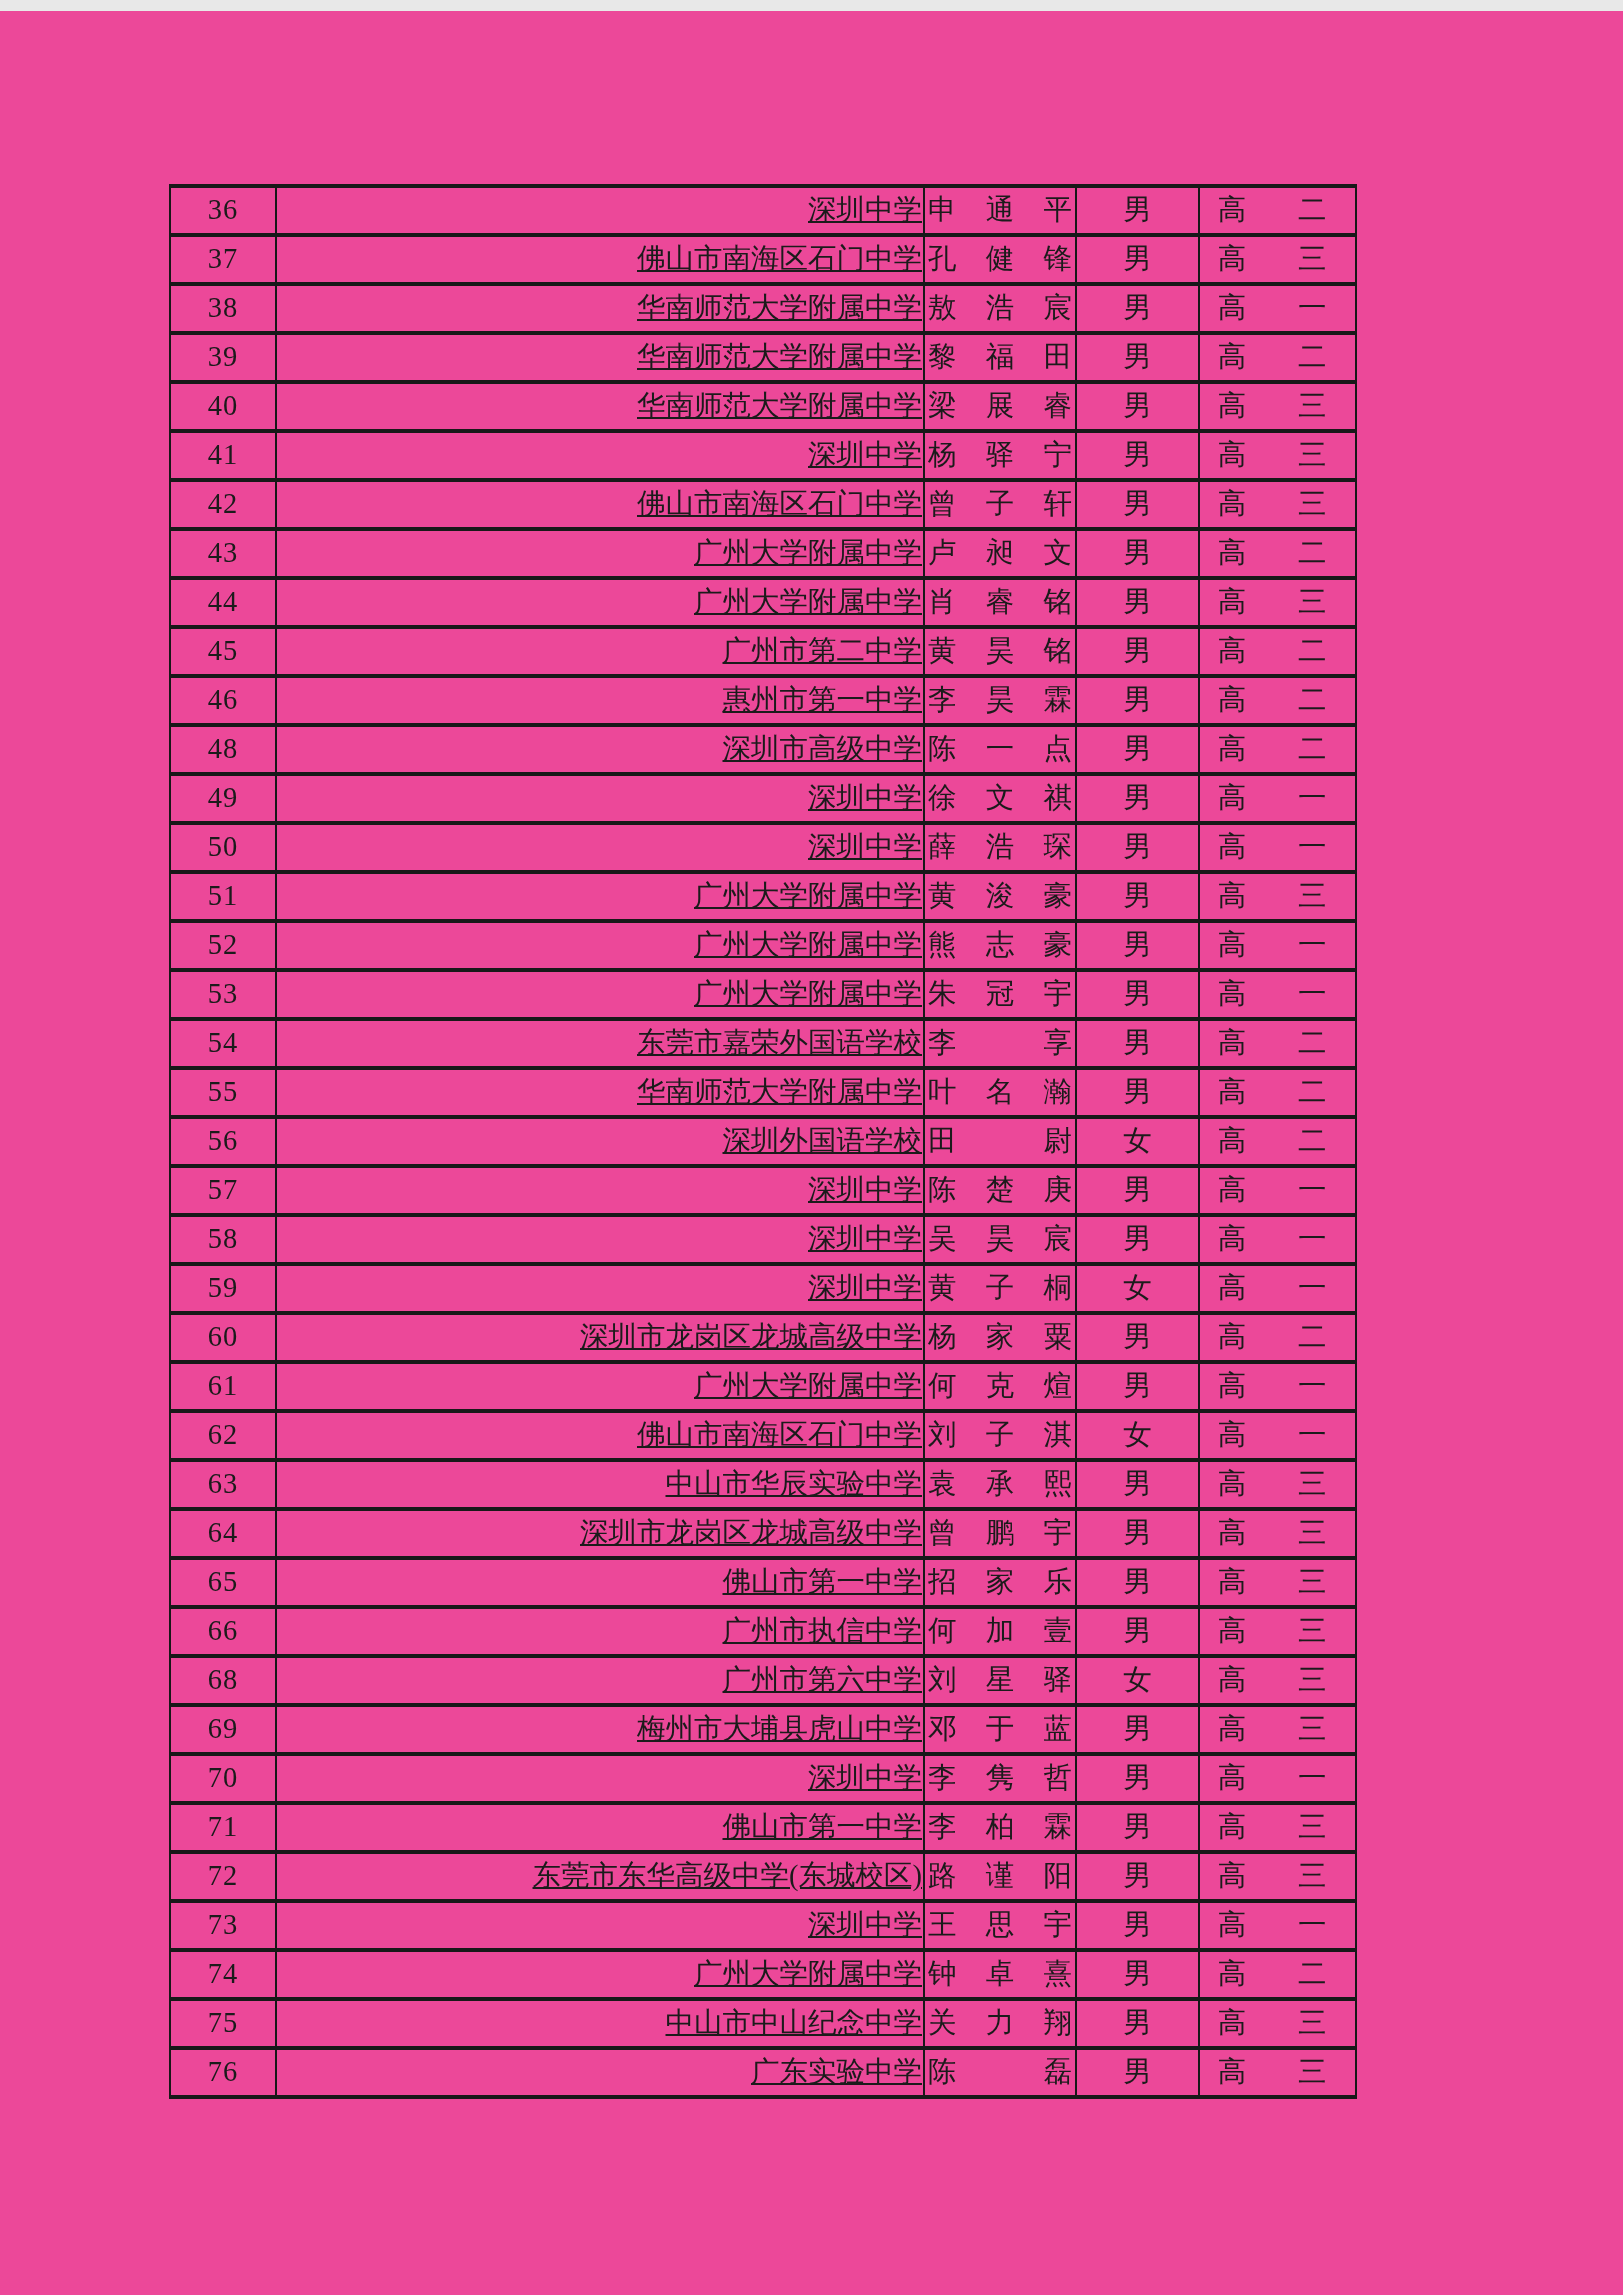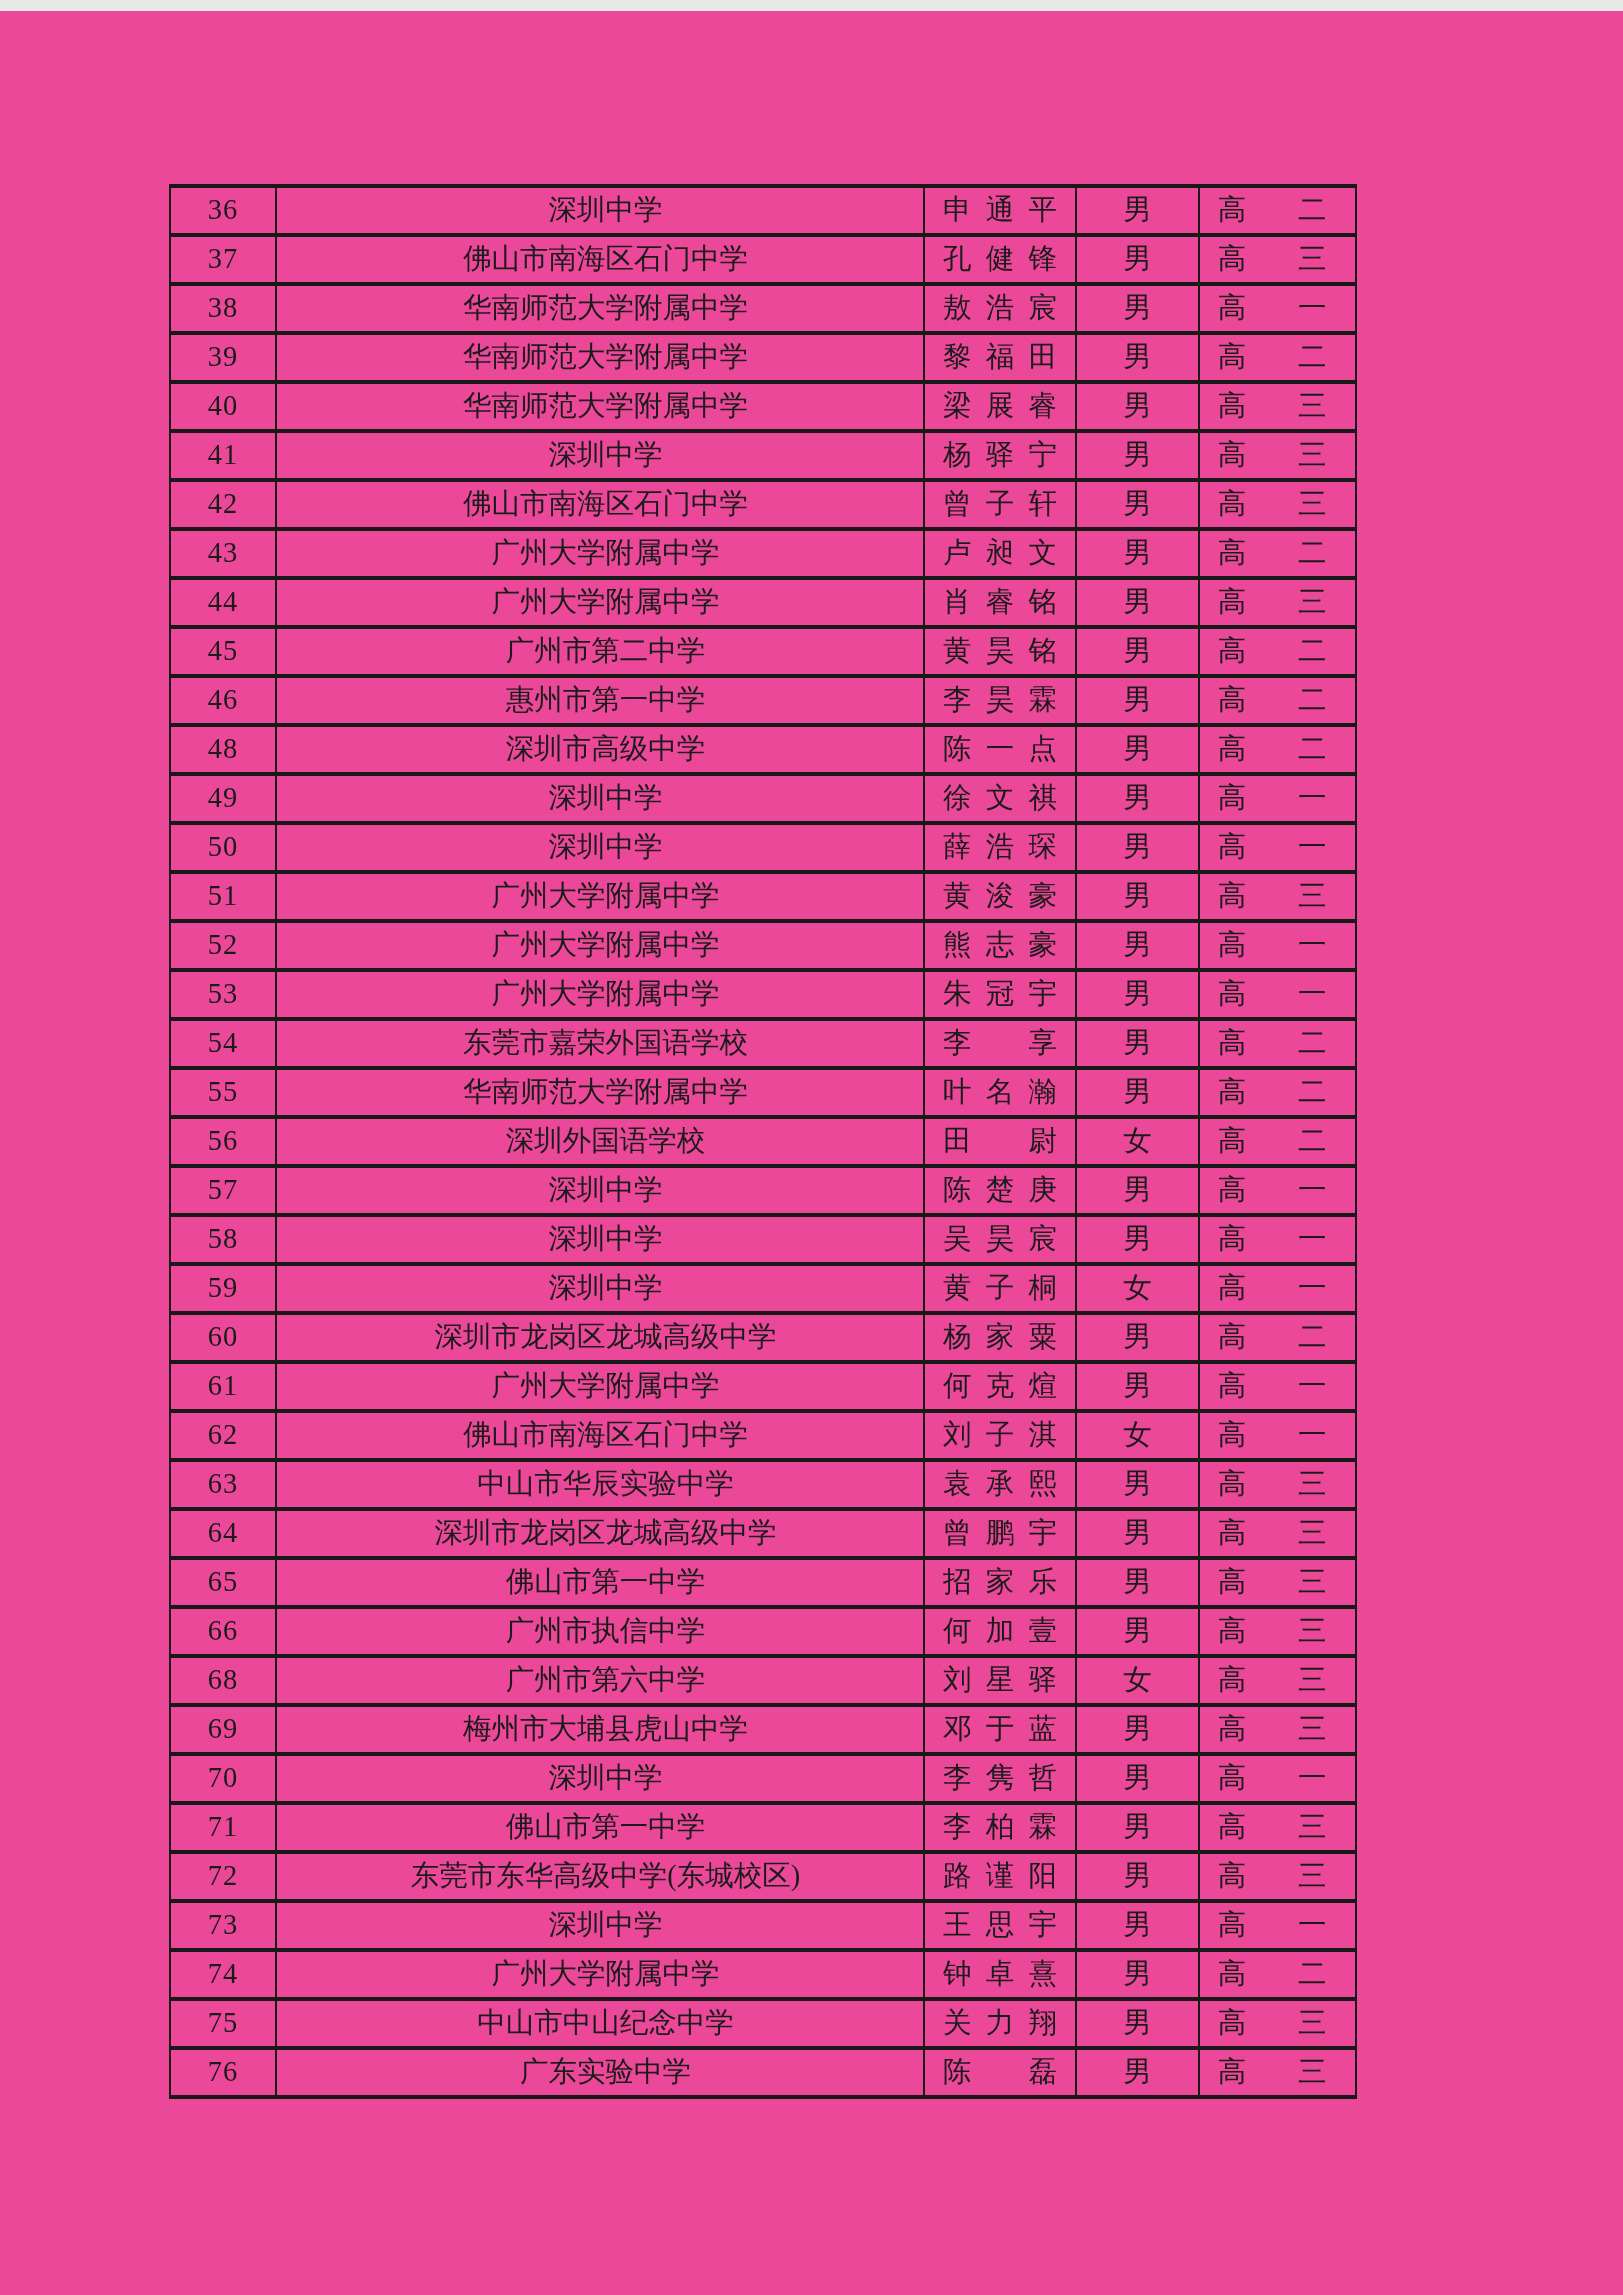--- a/index.html
+++ b/index.html
@@ -35,27 +35,28 @@
     vertical-align: middle;
     white-space: nowrap;
     overflow: hidden;
     color: #1b1b1b;
   }
   td.col-no {
     text-align: center;
     letter-spacing: 1px;
   }
   td.col-school {
-    text-align: center;
+    text-align: right;
     padding-left: 11.8px;
+    text-decoration: underline;
   }
   td.col-name {
     text-align: justify;
     text-align-last: justify;
-    padding: 0 18px;
+    padding: 0 3px;
   }
   td.col-gender {
     text-align: center;
   }
   td.col-grade {
     text-align: justify;
     text-align-last: justify;
     padding: 0 28.5px 0 17.7px;
   }
 </style>

